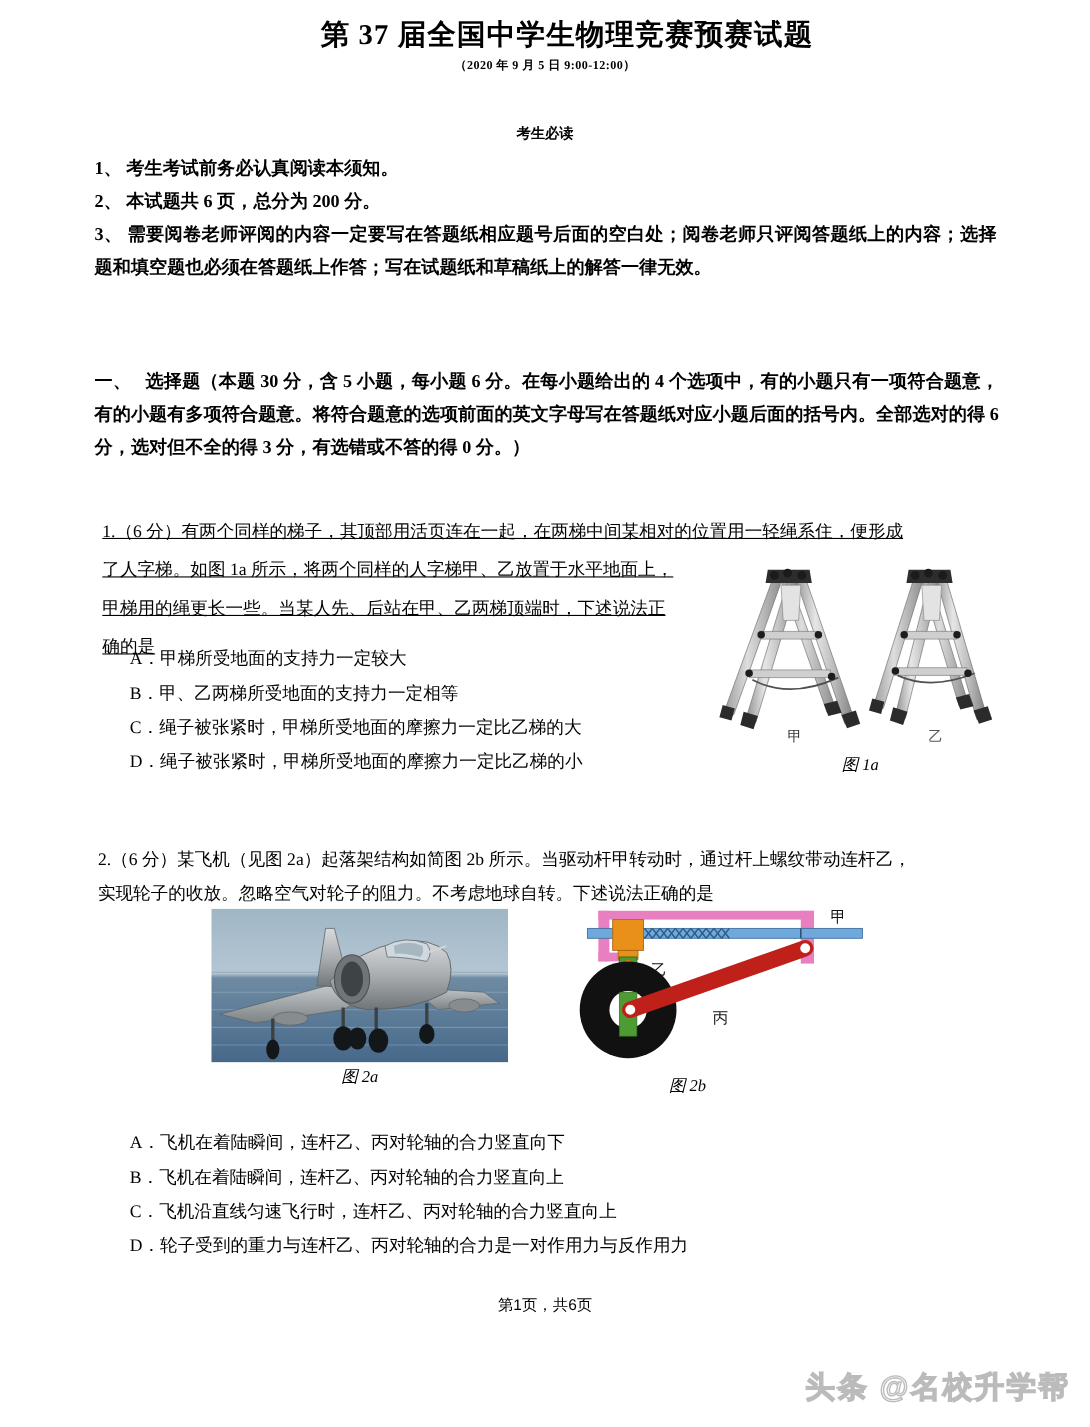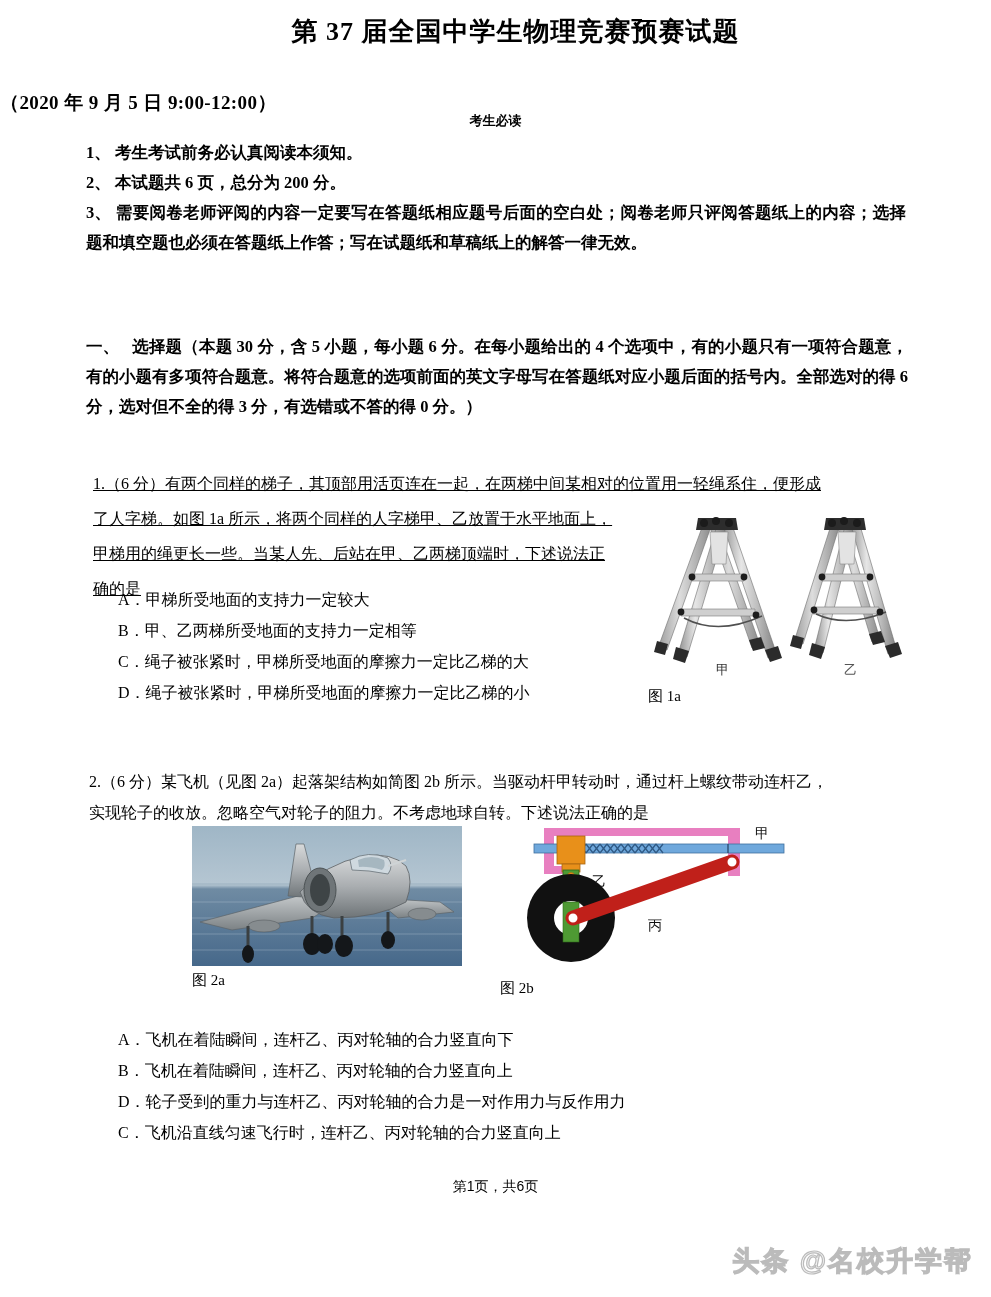--- a/index.html
+++ b/index.html
@@ -34,24 +34,24 @@
     font-weight: bold;
     letter-spacing: 1px;
     font-family: "Liberation Serif", "DejaVu Serif", serif;
     margin-left: 20px;
   }
   .doc-subtitle {
     position: absolute;
     top: 52px;
     left: 0;
     width: 991px;
-    font-size: 19px;
+    text-align: center;
+    font-size: 11px;
     font-weight: bold;
     letter-spacing: 0.4px;
-    margin-top: 38px;
   }
   .notice-title {
     position: absolute;
     top: 112px;
     left: 0;
     width: 991px;
     text-align: center;
     font-size: 13px;
     font-weight: bold;
   }
@@ -124,24 +124,25 @@
     top: 1024px;
     width: 640px;
     font-size: 16px;
     line-height: 31px;
   }
   .q2-options p { margin: 0; }
 
   
   .fig { position: absolute; }
   .fig-caption {
-    text-align: left;
+    text-align: center;
     font-size: 15px;
     line-height: 20px;
     font-family: "Liberation Serif", "DejaVu Serif", serif;
+    font-style: italic;
   }
 
   #fig1a { left: 648px; top: 508px; width: 268px; height: 200px; }
   #fig1a .fig-caption { position: absolute; left: 0; top: 178px; width: 268px; }
 
   #fig2a { left: 192px; top: 826px; width: 270px; height: 175px; }
   #fig2a .photo {
     position: absolute; left: 0; top: 0; width: 270px; height: 140px;
     overflow: hidden; border: 0;
   }
@@ -404,20 +405,20 @@
       <text x="255" y="18" font-family="'Liberation Serif', serif" font-size="14" fill="#111">甲</text>
       <text x="92" y="66" font-family="'Liberation Serif', serif" font-size="14" fill="#111">乙</text>
       <text x="148" y="110" font-family="'Liberation Serif', serif" font-size="14" fill="#111">丙</text>
     </svg>
     <div class="fig-caption">图 2b</div>
   </div>
 
   <div class="blk q2-options">
     <p>A．飞机在着陆瞬间，连杆乙、丙对轮轴的合力竖直向下</p>
     <p>B．飞机在着陆瞬间，连杆乙、丙对轮轴的合力竖直向上</p>
+    <p>C．飞机沿直线匀速飞行时，连杆乙、丙对轮轴的合力竖直向上</p>
     <p>D．轮子受到的重力与连杆乙、丙对轮轴的合力是一对作用力与反作用力</p>
-    <p>C．飞机沿直线匀速飞行时，连杆乙、丙对轮轴的合力竖直向上</p>
   </div>
 
   <div class="page-footer">第1页，共6页</div>
   <div class="watermark">头条 @名校升学帮</div>
 
 </div>
 
 </body></html>

